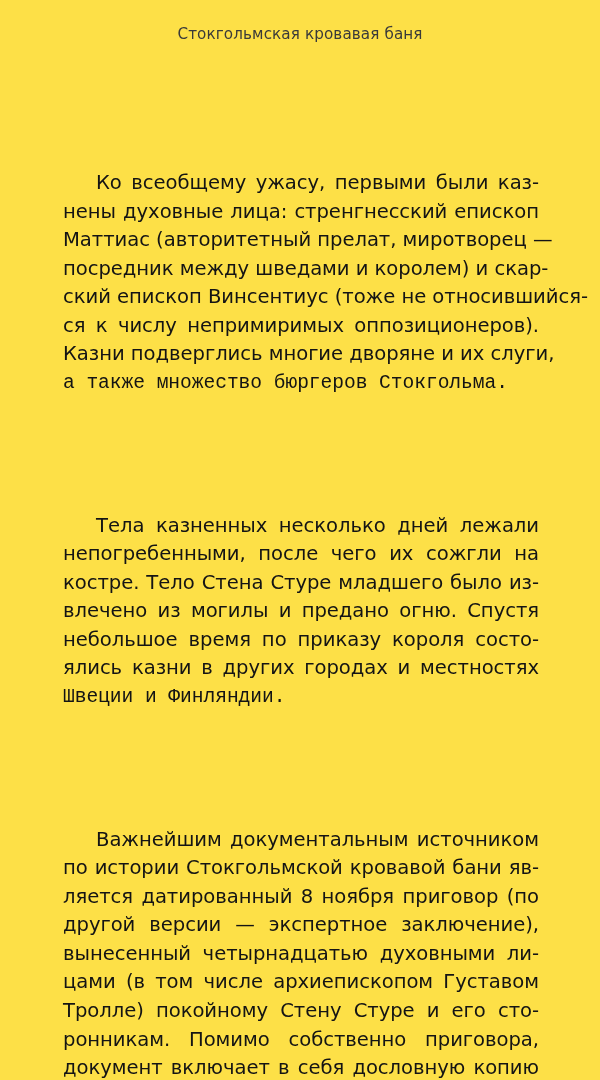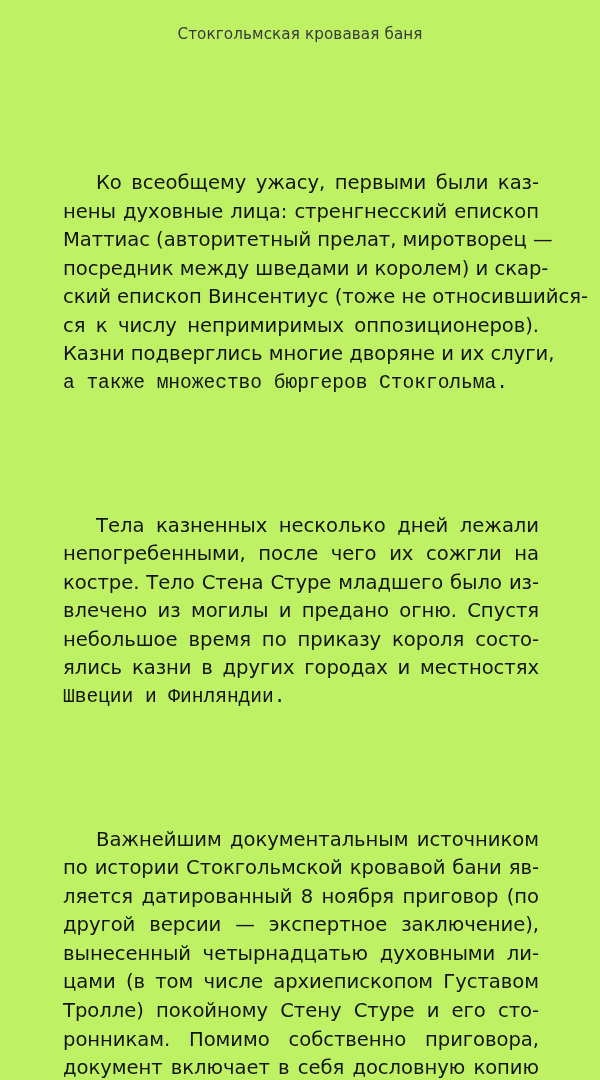--- a/index.html
+++ b/index.html
@@ -12,21 +12,21 @@
     height: 1080px;
     position: relative;
     overflow: hidden;
     font-family: "DejaVu Sans", sans-serif;
     -webkit-font-smoothing: antialiased;
   }
 
   .page {
     position: absolute;
     inset: 0;
-    background: #bef264;
+    background: #fde047;
   }
 
   
   .running-head {
     position: absolute;
     top: 27px;
     left: 0;
     right: 0;
     text-align: center;
     font-family: "DejaVu Sans", sans-serif;

